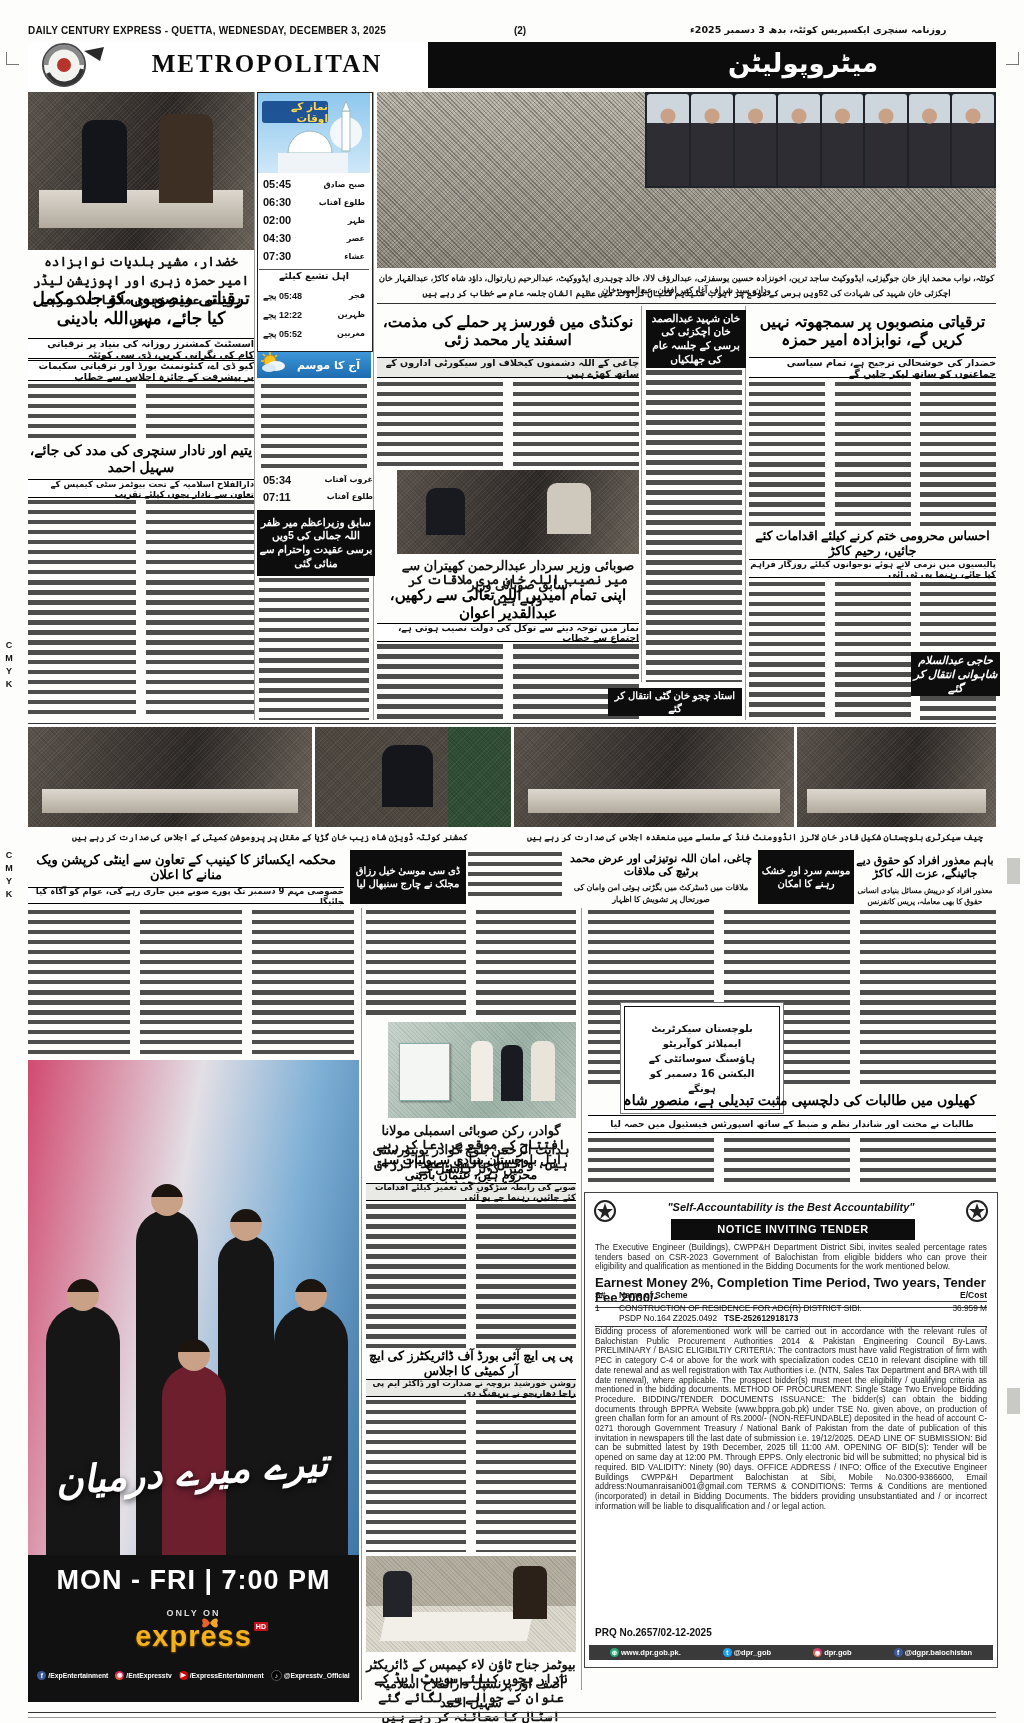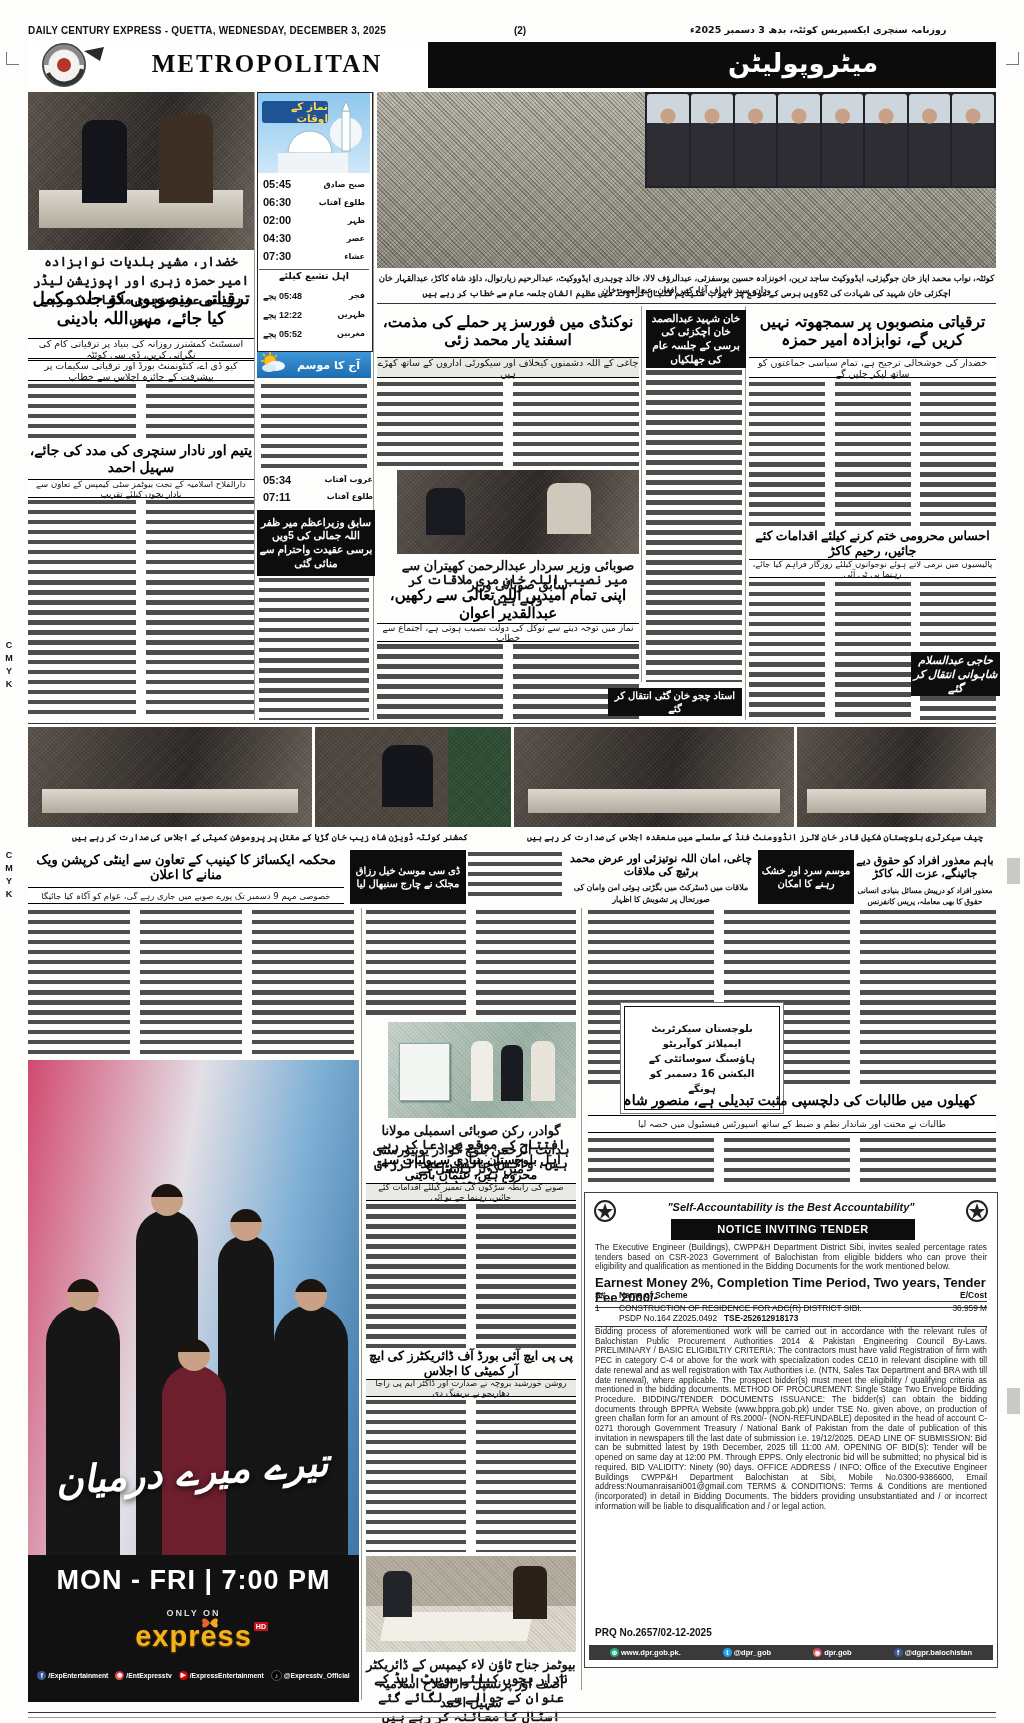--- a/index.html
+++ b/index.html
@@ -3,21 +3,21 @@
 <meta charset="utf-8">
 <style>
   html,body{margin:0;padding:0;background:#e8e8e4;}
   body{font-family:"Liberation Sans",sans-serif;color:#111;}
   #page{position:relative;width:1024px;height:1723px;margin:0 auto;background:#fdfdfb;overflow:hidden;}
   .a{position:absolute;}
   .en{font-family:"Liberation Sans",sans-serif;}
   .serif{font-family:"Liberation Serif",serif;}
   .ur{font-family:"DejaVu Sans",sans-serif;direction:rtl;}
   .hd{font-weight:800;direction:rtl;text-align:center;display:flex;align-items:center;justify-content:center;line-height:1.18;color:#000;}
-  .bar{border-top:1.5px solid #000;border-bottom:1.5px solid #000;font-weight:400;direction:rtl;text-align:center;display:flex;align-items:center;justify-content:center;background:#fff;}
+  .bar{border-top:1.5px solid #000;border-bottom:1.5px solid #000;font-weight:700;direction:rtl;text-align:right;display:flex;align-items:center;justify-content:center;background:#fff;}
   .bb{background:#0d0d0d;color:#fff;font-weight:700;direction:rtl;text-align:center;display:flex;align-items:center;justify-content:center;line-height:1.3;padding:2px;}
   .cap{font-size:13px;font-weight:700;direction:rtl;text-align:center;color:#111;line-height:1.45;}
   .fill{background:repeating-linear-gradient(to bottom,rgba(28,28,28,.78) 0 4.5px,transparent 4.5px 10px);}
   .vr{width:1px;background:#9a9a96;}
   .hr{height:1px;background:#333;}
   .photo{overflow:hidden;}
   .photo-meet{background:linear-gradient(105deg,#5a524b,#2c2825 55%,#6b635a);}
   .photo-meet .tbl{position:absolute;left:5%;right:5%;bottom:14%;height:24%;background:linear-gradient(#ddd8cf,#b2aa9d);}
   .photo-rally{background:linear-gradient(#b7b2a6,#8b867a);}
   .speck{position:absolute;inset:0;background:repeating-linear-gradient(45deg,rgba(0,0,0,.28) 0 1px,transparent 1px 3px),repeating-linear-gradient(-45deg,rgba(255,255,255,.2) 0 1px,transparent 1px 3px);}

